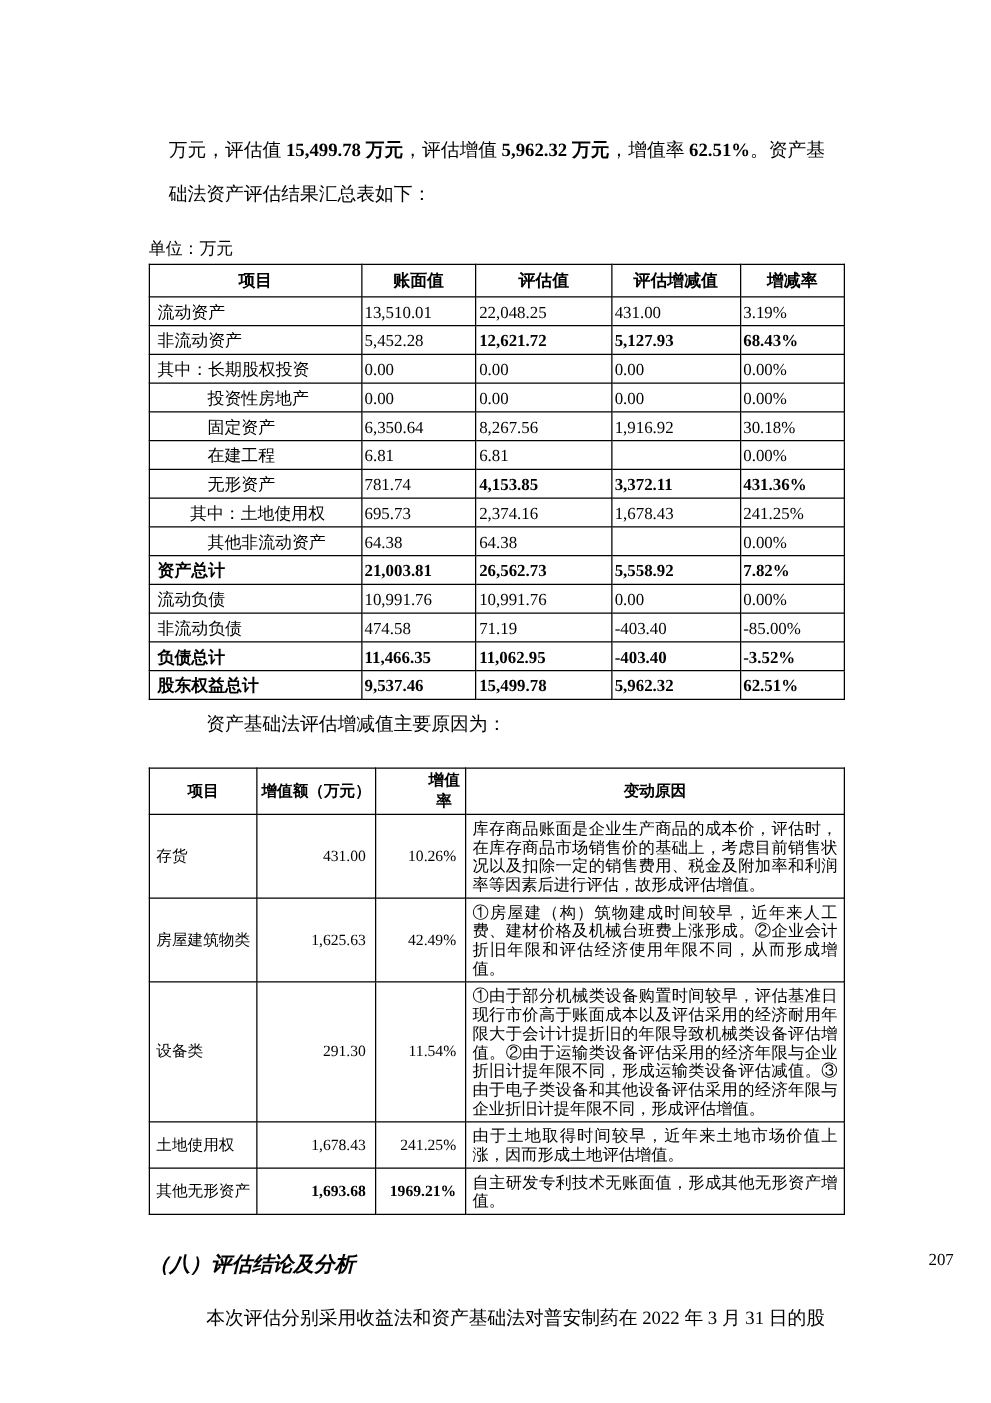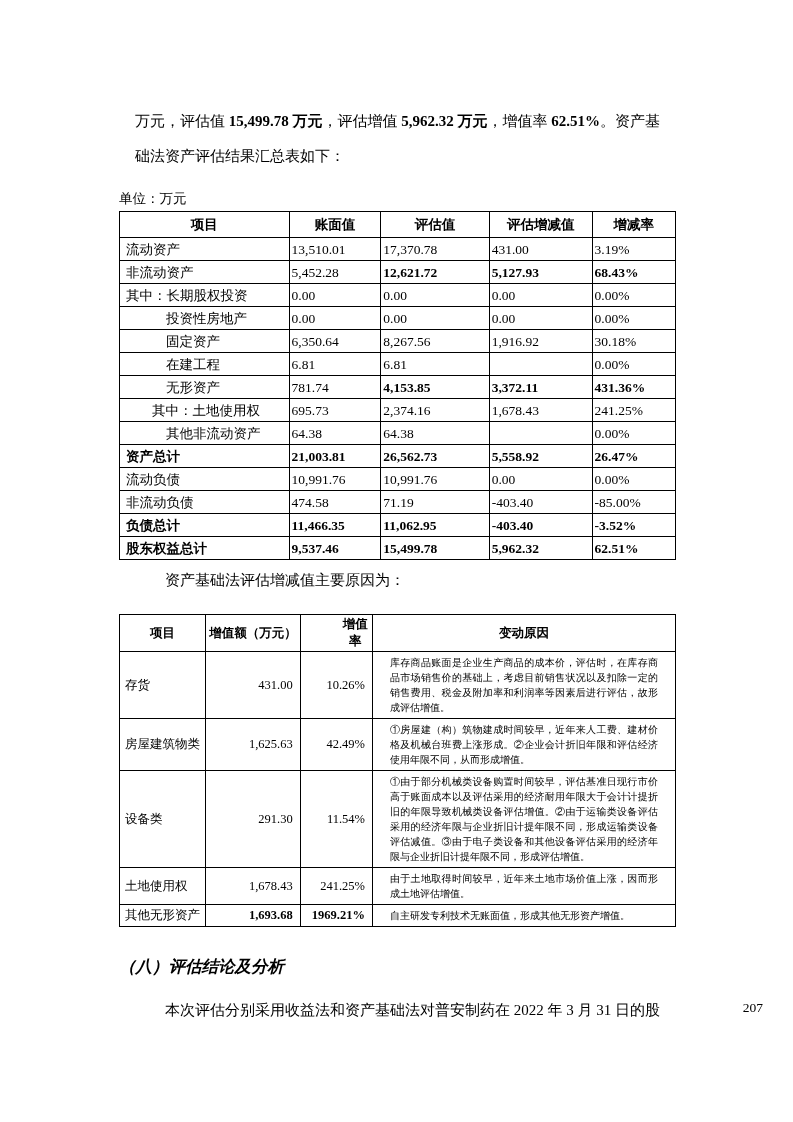--- a/index.html
+++ b/index.html
@@ -38,21 +38,21 @@
   .summary th:nth-child(3) { width: 19.5%; }
   .summary th:nth-child(4) { width: 18.5%; }
   .summary th:nth-child(5) { width: 15%; }
 
   
   .reasons { margin-top: 6px; }
   .reasons th { font-size: 12.5px; font-weight: bold; text-align: center; height: 24px; padding: 1px 2px; }
   .reasons td { font-size: 12.5px; padding: 2px 4px; vertical-align: middle; }
   .reasons td.c-item { text-align: left; padding-left: 5px; }
   .reasons td.c-num { text-align: right; padding-right: 7px; }
-  .reasons td.c-reason { font-size: 10px; line-height: 15px; text-align: justify; padding: 3px 17px; }
+  .reasons td.c-reason { font-size: 13px; line-height: 15px; text-align: justify; padding: 3px 5px; }
   .reasons th:nth-child(1) { width: 15.5%; }
   .reasons th:nth-child(2) { width: 17%; }
   .reasons th:nth-child(3) { width: 13%; padding-left: 40px; }
   .reasons th:nth-child(4) { width: 54.5%; }
 
   .heading {
     margin: 28px 0 0 0;
     font-size: 16.5px; font-weight: bold; line-height: 24px; font-style: italic;
   }
   .page-number {
@@ -76,21 +76,21 @@
           <th>账面值</th>
           <th>评估值</th>
           <th>评估增减值</th>
           <th>增减率</th>
         </tr>
     </thead>
     <tbody>
         <tr>
           <td class="c-item ind0">流动资产</td>
           <td class="c-num">13,510.01</td>
-          <td class="c-num">17,370.78</td>
+          <td class="c-num">22,048.25</td>
           <td class="c-num">431.00</td>
           <td class="c-num">3.19%</td>
         </tr>
         <tr>
           <td class="c-item ind0">非流动资产</td>
           <td class="c-num">5,452.28</td>
           <td class="c-num b">12,621.72</td>
           <td class="c-num b">5,127.93</td>
           <td class="c-num b">68.43%</td>
         </tr>
@@ -141,21 +141,21 @@
           <td class="c-num">64.38</td>
           <td class="c-num">64.38</td>
           <td class="c-num"></td>
           <td class="c-num">0.00%</td>
         </tr>
         <tr>
           <td class="c-item ind0 b">资产总计</td>
           <td class="c-num b">21,003.81</td>
           <td class="c-num b">26,562.73</td>
           <td class="c-num b">5,558.92</td>
-          <td class="c-num b">26.47%</td>
+          <td class="c-num b">7.82%</td>
         </tr>
         <tr>
           <td class="c-item ind0">流动负债</td>
           <td class="c-num">10,991.76</td>
           <td class="c-num">10,991.76</td>
           <td class="c-num">0.00</td>
           <td class="c-num">0.00%</td>
         </tr>
         <tr>
           <td class="c-item ind0">非流动负债</td>

